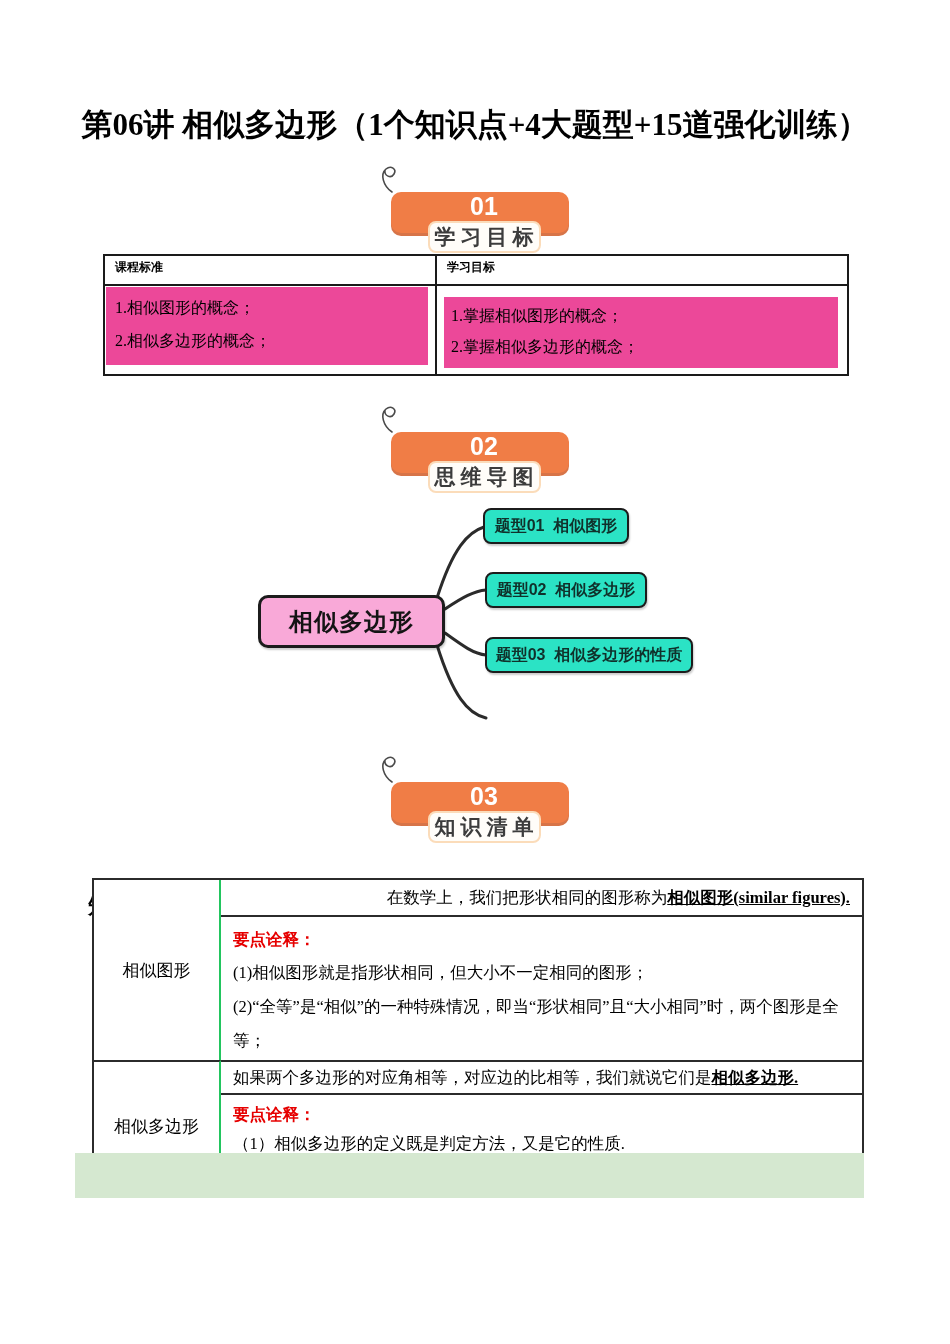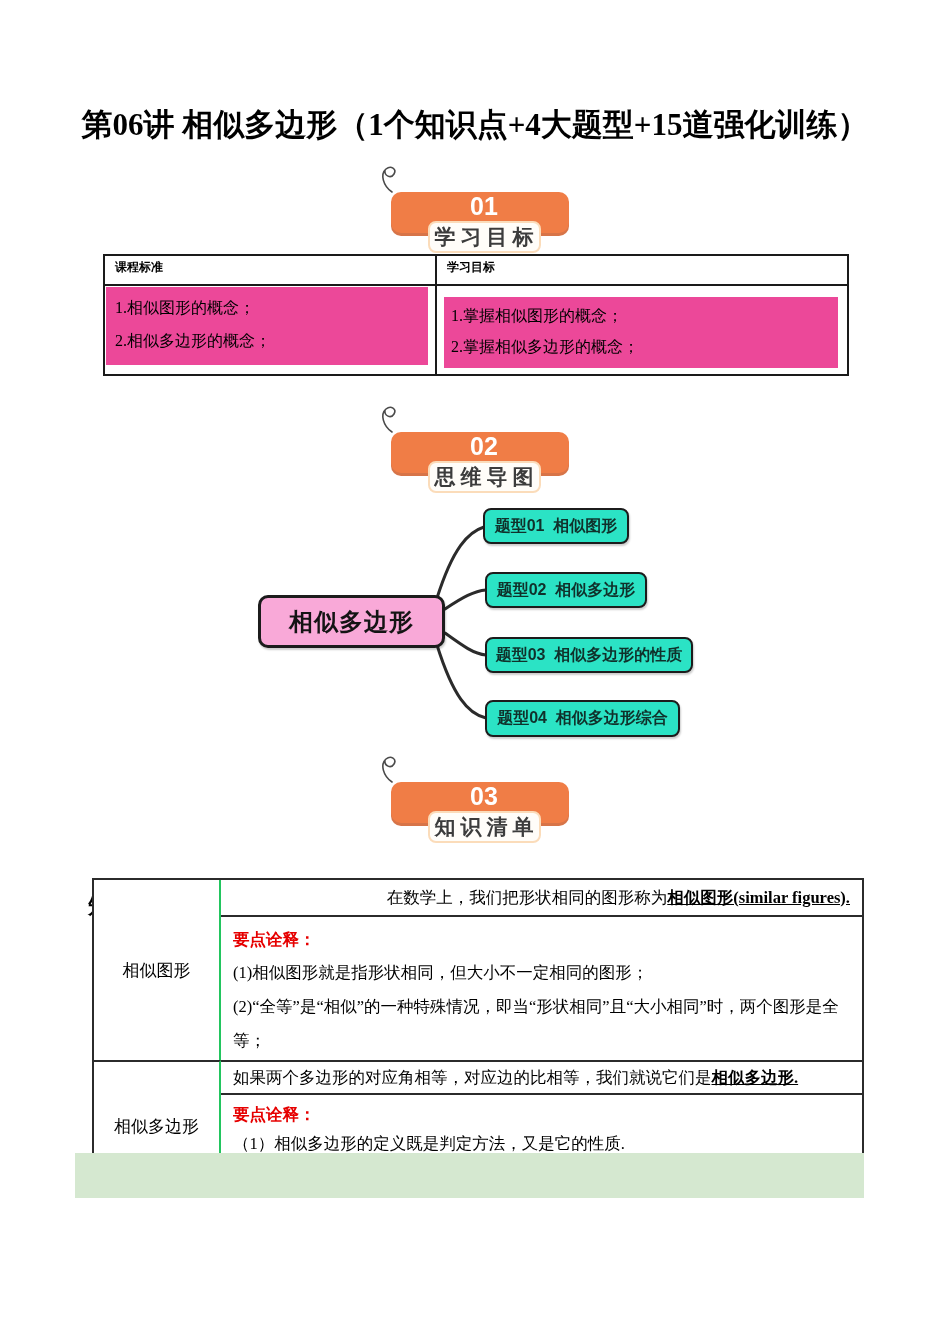--- a/index.html
+++ b/index.html
@@ -165,21 +165,20 @@
   <svg class="links" width="490" height="295" viewBox="0 0 490 295">
     <path d="M 197 108 C 213 58, 228 42, 244 37" fill="none" stroke="#2b2b2b" stroke-width="3" stroke-linecap="round"></path>
     <path d="M 205 119 C 223 107, 234 101, 246 100" fill="none" stroke="#2b2b2b" stroke-width="3" stroke-linecap="round"></path>
     <path d="M 205 143 C 223 156, 234 164, 246 165" fill="none" stroke="#2b2b2b" stroke-width="3" stroke-linecap="round"></path>
     <path d="M 197 155 C 213 206, 228 224, 246 228" fill="none" stroke="#2b2b2b" stroke-width="3" stroke-linecap="round"></path>
   </svg>
   <div class="mm-center">相似多边形</div>
   <div class="mm-branch mm-b1">题型01  相似图形</div>
   <div class="mm-branch mm-b2">题型02  相似多边形</div>
   <div class="mm-branch mm-b3">题型03  相似多边形的性质</div>
-  <div class="mm-branch mm-b4">题型04  相似多边形综合</div>
 </div>
 
 <div class="badge" style="left:391px; top:782px;">
   <span class="pin">
     <svg width="26" height="30" viewBox="0 0 26 30">
         <path d="M14 27 C 5 21, 2 9, 8 4 C 13 0, 19 4, 16 9 C 13 14, 6 11, 7 5" fill="none" stroke="#4a4a4a" stroke-width="1.6" stroke-linecap="round"></path>
       </svg>
   </span>
   <span class="num">03</span>
   <span class="pill">知识清单</span>

